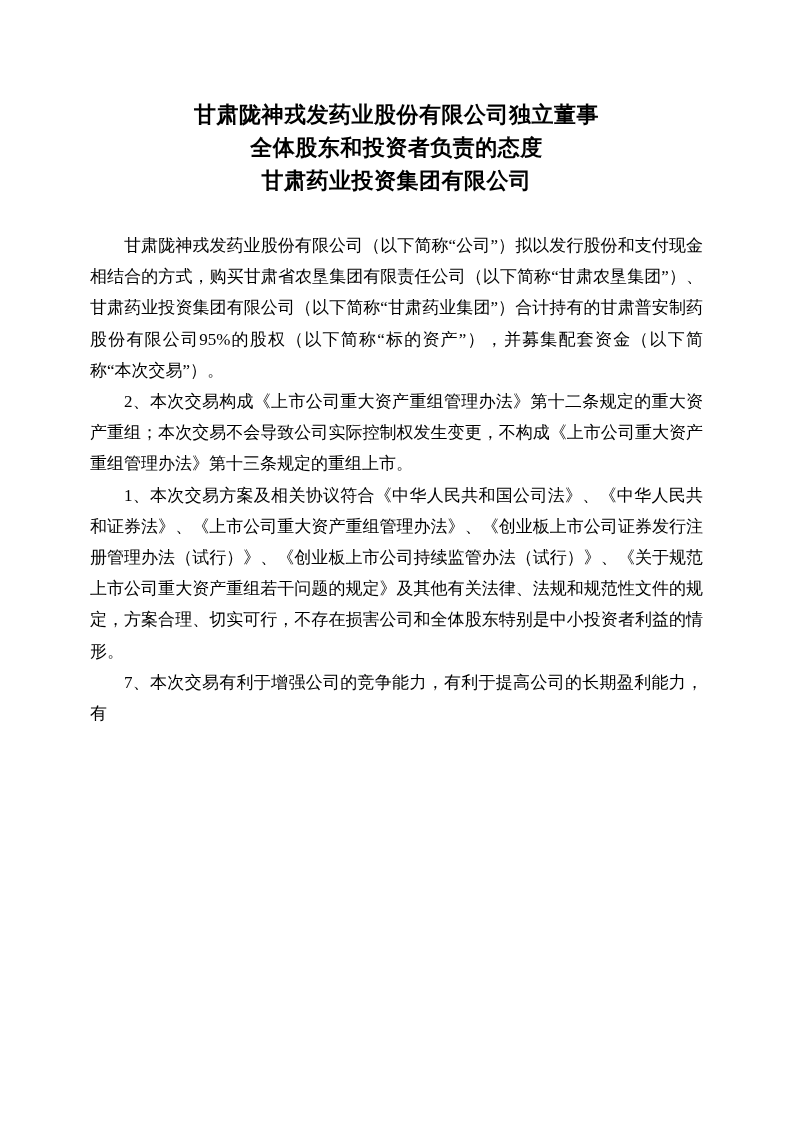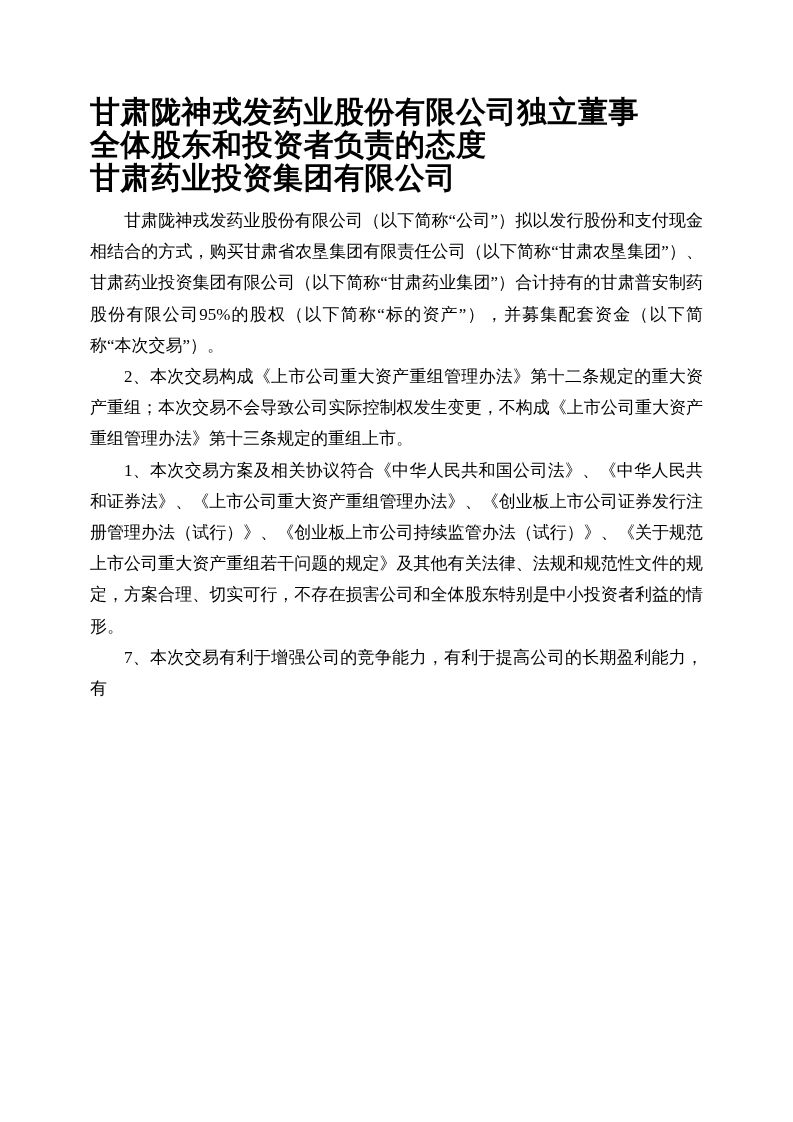--- a/index.html
+++ b/index.html
@@ -12,31 +12,31 @@
     width: 793px;
     height: 1122px;
     background: #ffffff;
     box-sizing: border-box;
     padding: 98px 90px 0 90px;
     color: #000000;
     font-family: "Liberation Serif", "DejaVu Serif", serif;
     overflow: hidden;
   }
   .doc-title {
+    text-align: center;
     font-weight: bold;
-    font-size: 30px;
+    font-size: 22px;
     line-height: 33px;
     letter-spacing: 0.5px;
-    font-family: Liberation Mono, monospace;
   }
   .doc-title-line {
     white-space: nowrap;
   }
   .doc-body {
-    margin-top: 8px;
+    margin-top: 33px;
     font-size: 17px;
     line-height: 31.2px;
     text-align: justify;
     text-justify: inter-ideograph;
   }
   .doc-body p {
     margin: 0;
     padding: 0;
     text-indent: 2em;
   }

